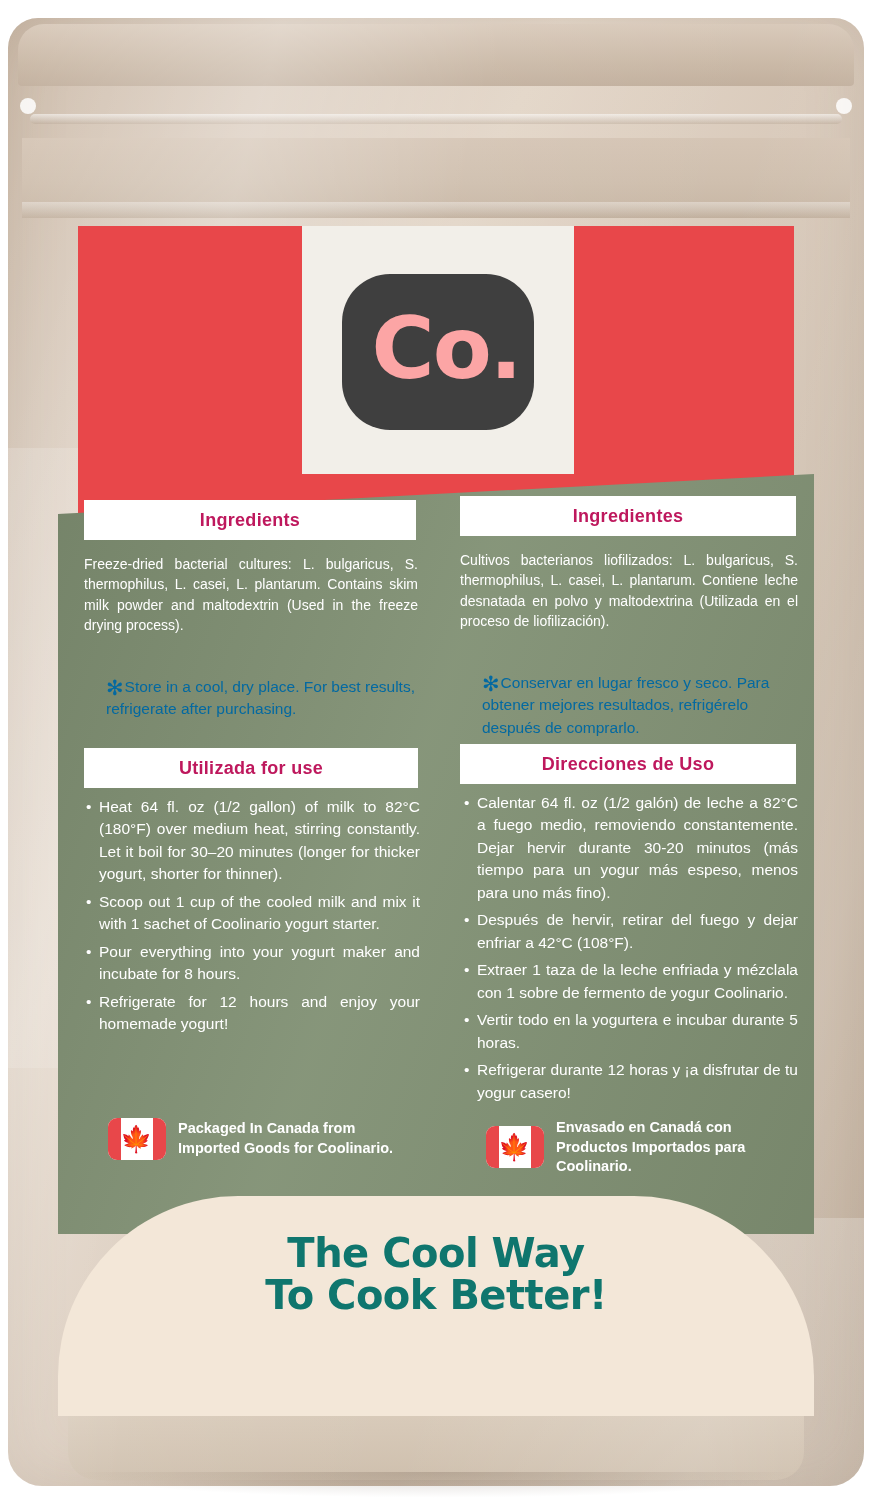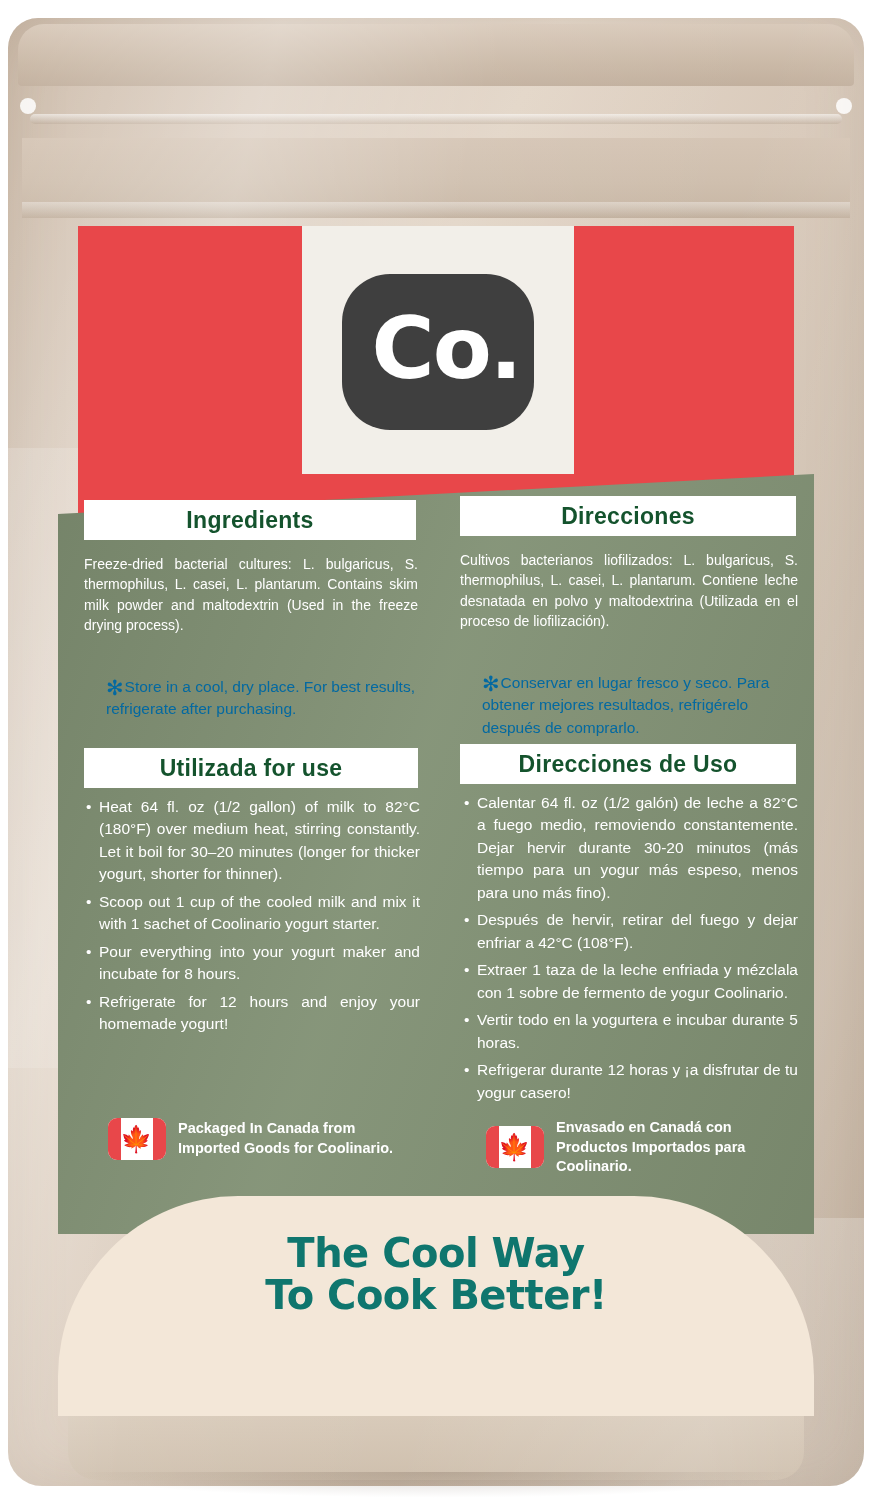--- a/index.html
+++ b/index.html
@@ -170,43 +170,43 @@
     top: 48px;
     width: 192px;
     height: 156px;
     background: #3f3f3f;
     border-radius: 48px;
     display: flex;
     align-items: center;
     justify-content: center;
   }
   .logo-text {
-    color: #ffffff;
+    color: #fca5a5;
     font-size: 86px;
     font-weight: bold;
     letter-spacing: -2px;
     font-family: "DejaVu Sans", sans-serif;
     line-height: 1;
     position: relative;
     top: -4px;
     margin-left: 16px;
   }
 
   
   .head-bar {
     position: absolute;
     height: 40px;
     background: #ffffff;
     display: flex;
     align-items: center;
     justify-content: center;
   }
   .head-bar span {
-    color: #14532d;
-    font-size: 23px;
+    color: #be185d;
+    font-size: 18px;
     font-weight: bold;
     letter-spacing: 0.3px;
     text-align: center;
   }
 
   
   .col-text {
     position: absolute;
     color: #ffffff;
     font-size: 14px;
@@ -375,21 +375,21 @@
       <div class="bar-r"></div>
       <div class="leaf">🍁</div>
     </div>
     <div class="badge-text">
       <div>Packaged In Canada from</div>
       <div>Imported Goods for Coolinario.</div>
     </div>
   </div>
 
   <div class="head-bar" style="left:460px; top:496px; width:336px;">
-    <span>Direcciones</span>
+    <span>Ingredientes</span>
   </div>
 
   <div class="col-text" style="left:460px; top:550px; width:338px;">Cultivos bacterianos liofilizados: L. bulgaricus, S. thermophilus, L. casei, L. plantarum. Contiene leche desnatada en polvo y maltodextrina (Utilizada en el proceso de liofilización).</div>
 
   <div class="note" style="left:482px; top:672px; width:316px;">
     <span class="star">✻</span><span>Conservar en lugar fresco y seco. Para obtener mejores resultados, refrigérelo después de comprarlo.</span>
   </div>
 
   <div class="head-bar" style="left:460px; top:744px; width:336px;">
     <span>Direcciones de Uso</span>

